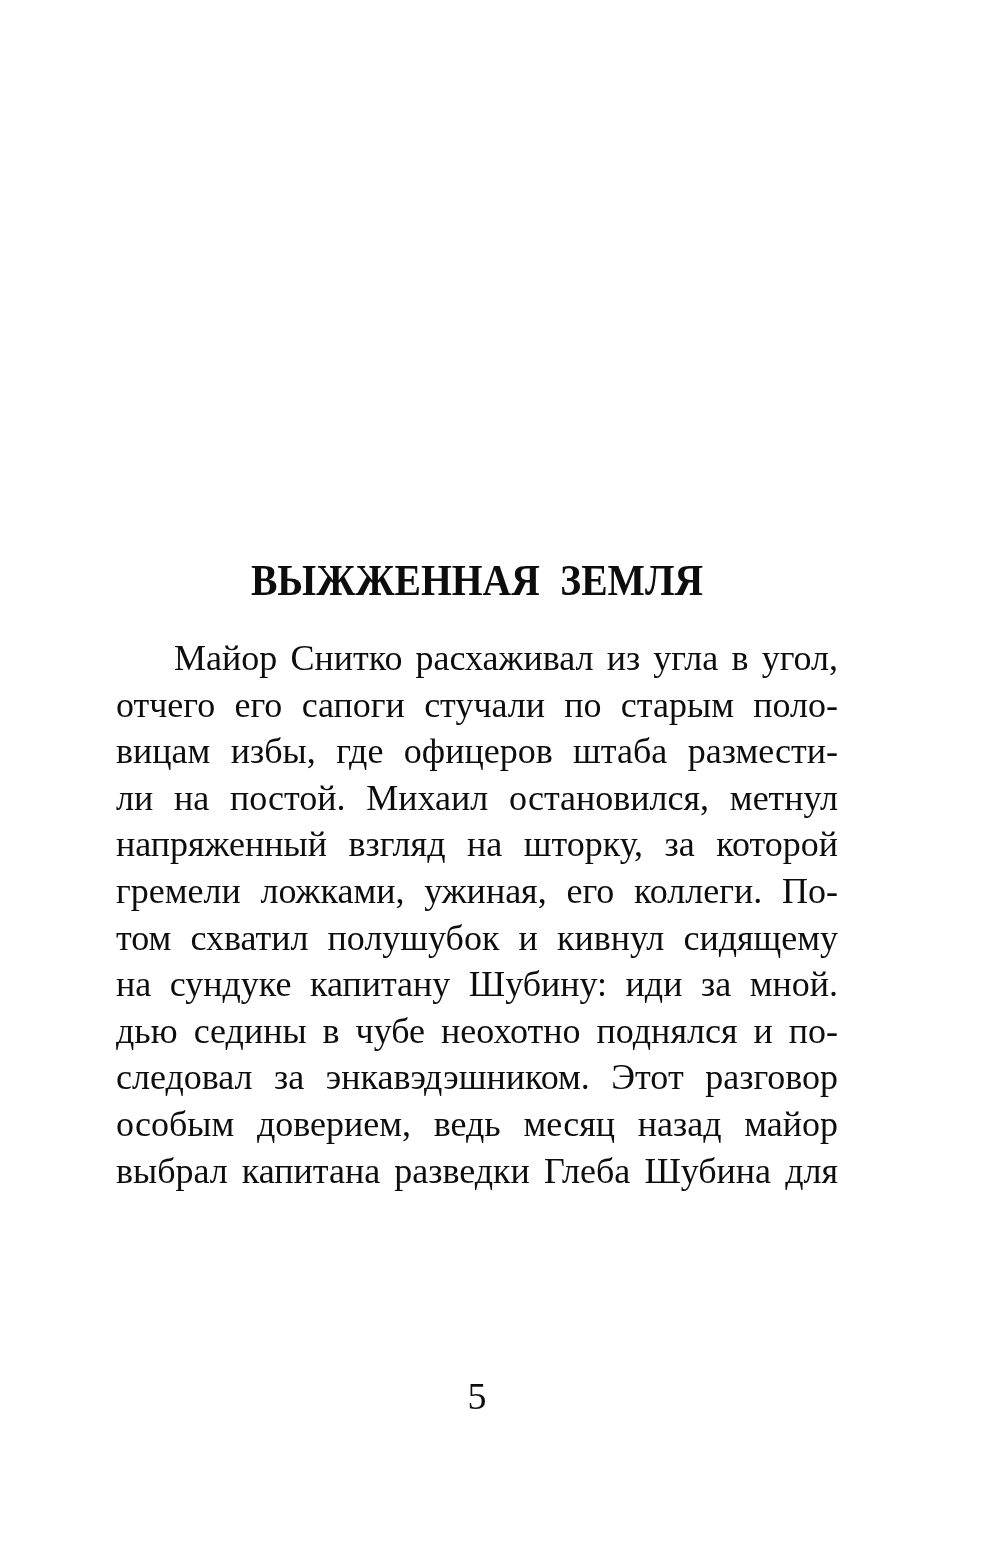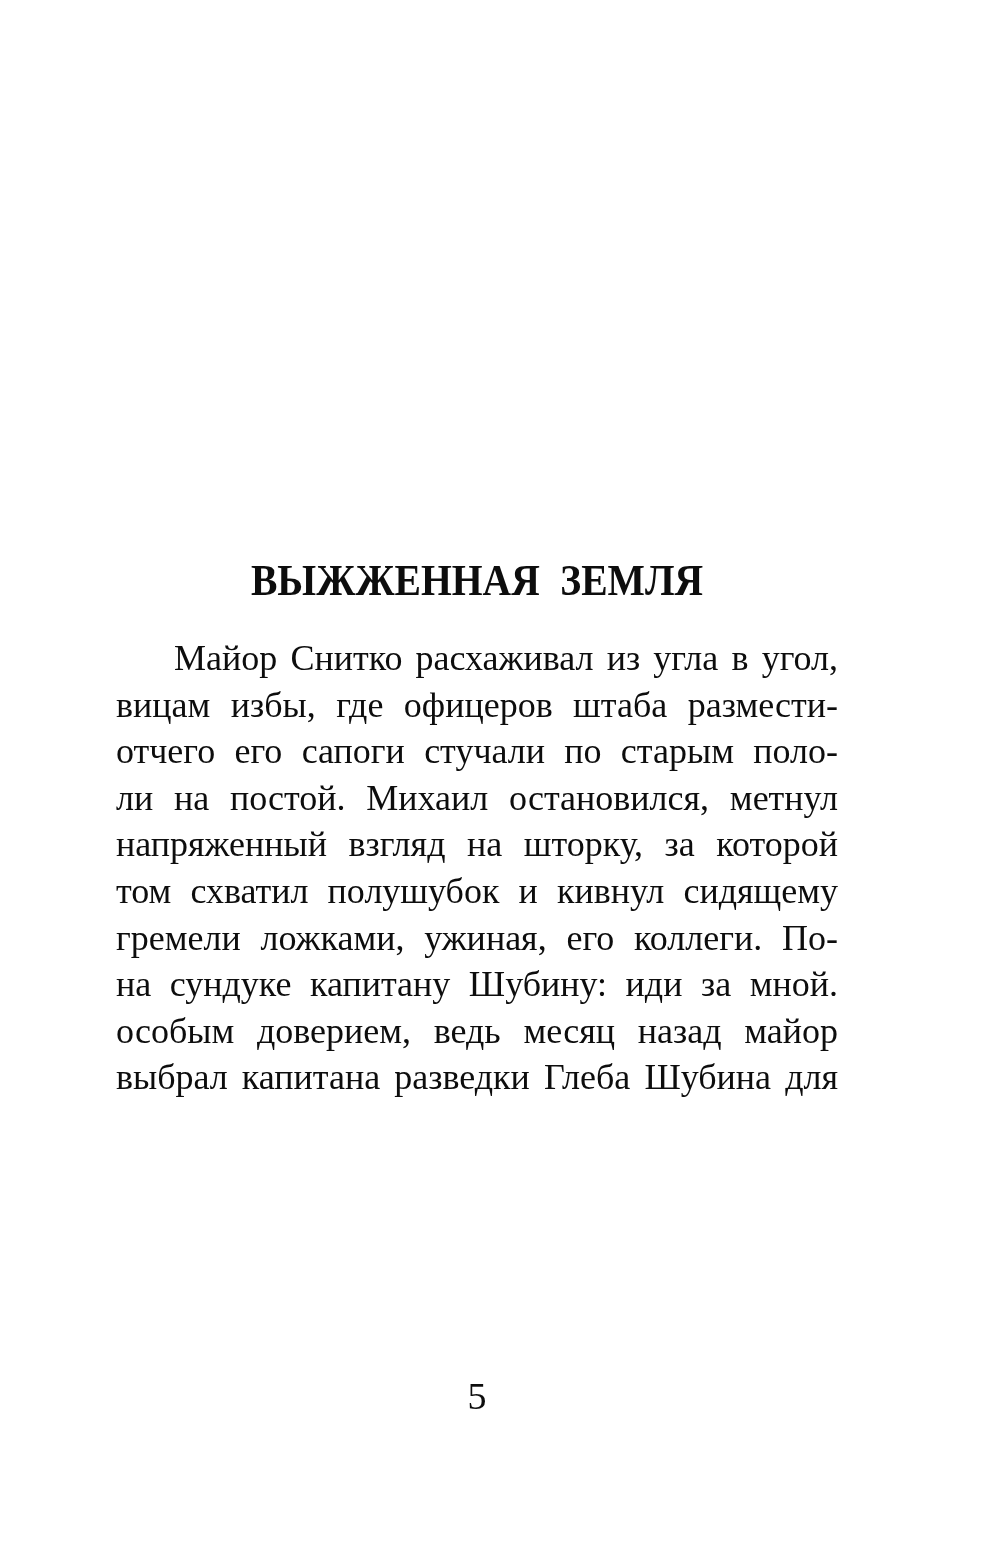--- a/index.html
+++ b/index.html
@@ -60,26 +60,28 @@
 </style>
 </head>
 <body>
 
 <div class="page">
 
   <h1 class="chapter-title">ВЫЖЖЕННАЯ ЗЕМЛЯ</h1>
 
   <div class="body-text">
     <div class="text-line indent">Майор Снитко расхаживал из угла в угол,</div>
+    <div class="text-line">отчего его сапоги стучали по старым поло-</div>
     <div class="text-line">вицам избы, где офицеров штаба размести-</div>
-    <div class="text-line">отчего его сапоги стучали по старым поло-</div>
     <div class="text-line">ли на постой. Михаил остановился, метнул</div>
     <div class="text-line">напряженный взгляд на шторку, за которой</div>
+    <div class="text-line">гремели ложками, ужиная, его коллеги. По-</div>
     <div class="text-line">том схватил полушубок и кивнул сидящему</div>
-    <div class="text-line">гремели ложками, ужиная, его коллеги. По-</div>
     <div class="text-line">на сундуке капитану Шубину: иди за мной.</div>
+    <div class="text-line">дью седины в чубе неохотно поднялся и по-</div>
+    <div class="text-line">следовал за энкавэдэшником. Этот разговор</div>
     <div class="text-line">особым доверием, ведь месяц назад майор</div>
     <div class="text-line">выбрал капитана разведки Глеба Шубина для</div>
   </div>
 
   <div class="page-number">5</div>
 
 </div>
 
 </body></html>

